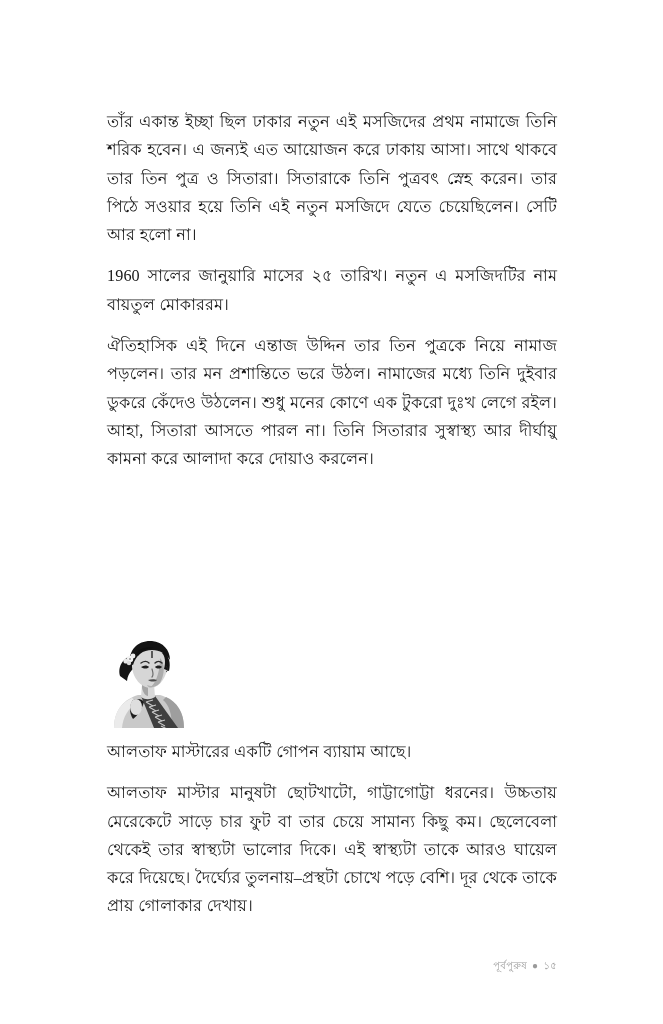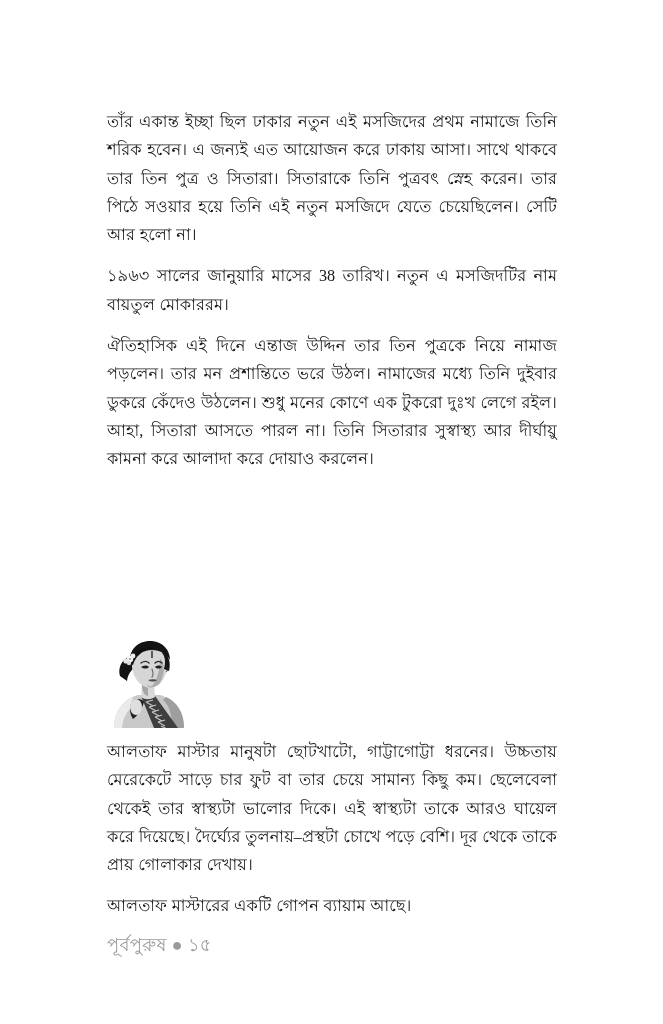--- a/index.html
+++ b/index.html
@@ -51,41 +51,42 @@
     position: absolute;
     left: 107px;
     top: 738px;
     width: 450px;
   }
 
   .footer {
     position: absolute;
     left: 107px;
     right: 0;
-    top: 936px;
+    top: 957px;
     width: 450px;
-    font-size: 18px;
+    text-align: right;
+    font-size: 10px;
     line-height: 18px;
     color: #9a9a9a;
     letter-spacing: 0.3px;
   }
   .footer .dot {
     display: inline-block;
     margin: 0 5px;
     color: #9a9a9a;
   }
 </style>
 </head>
 <body>
 
 <div class="page">
 
   <div class="content">
     <p class="para">তাঁর একান্ত ইচ্ছা ছিল ঢাকার নতুন এই মসজিদের প্রথম নামাজে তিনি শরিক হবেন। এ জন্যই এত আয়োজন করে ঢাকায় আসা। সাথে থাকবে তার তিন পুত্র ও সিতারা। সিতারাকে তিনি পুত্রবৎ স্নেহ করেন। তার পিঠে সওয়ার হয়ে তিনি এই নতুন মসজিদে যেতে চেয়েছিলেন। সেটি আর হলো না।</p>
-    <p class="para">১৯৬৩ সালের জানুয়ারি মাসের 38 তারিখ। নতুন এ মসজিদটির নাম বায়তুল মোকাররম।</p>
+    <p class="para">1960 সালের জানুয়ারি মাসের ২৫ তারিখ। নতুন এ মসজিদটির নাম বায়তুল মোকাররম।</p>
     <p class="para">ঐতিহাসিক এই দিনে এন্তাজ উদ্দিন তার তিন পুত্রকে নিয়ে নামাজ পড়লেন। তার মন প্রশান্তিতে ভরে উঠল। নামাজের মধ্যে তিনি দুইবার ডুকরে কেঁদেও উঠলেন। শুধু মনের কোণে এক টুকরো দুঃখ লেগে রইল। আহা, সিতারা আসতে পারল না। তিনি সিতারার সুস্বাস্থ্য আর দীর্ঘায়ু কামনা করে আলাদা করে দোয়াও করলেন।</p>
   </div>
 
   <div class="figure-block">
     <svg viewBox="0 0 80 92" xmlns="http://www.w3.org/2000/svg" role="img">
 
       <path d="M6 92 C6 73 17 63 30 59 L52 59 C65 63 76 73 76 92 Z" fill="#c9c9c9"></path>
 
       <path d="M6 92 C6 76 13 67 24 62 L30 66 C20 72 15 81 14 92 Z" fill="#ebebeb"></path>
 
@@ -144,21 +145,21 @@
         <circle cx="22" cy="23" r="1.1" fill="#9a9a9a"></circle>
       </g>
 
       <path d="M28 17 C32 12 40 10 46 12 C40 12 34 14 30 20 Z" fill="#0f0f0f"></path>
 
       <path d="M58 30 C60 32 60 35 58 36" stroke="#2a2a2a" stroke-width="1" fill="none"></path>
     </svg>
   </div>
 
   <div class="para-after-figure-wrap">
+    <p class="para">আলতাফ মাস্টারের একটি গোপন ব্যায়াম আছে।</p>
     <p class="para">আলতাফ মাস্টার মানুষটা ছোটখাটো, গাট্টাগোট্টা ধরনের। উচ্চতায় মেরেকেটে সাড়ে চার ফুট বা তার চেয়ে সামান্য কিছু কম। ছেলেবেলা থেকেই তার স্বাস্থ্যটা ভালোর দিকে। এই স্বাস্থ্যটা তাকে আরও ঘায়েল করে দিয়েছে। দৈর্ঘ্যের তুলনায়–প্রস্থটা চোখে পড়ে বেশি। দূর থেকে তাকে প্রায় গোলাকার দেখায়।</p>
-    <p class="para">আলতাফ মাস্টারের একটি গোপন ব্যায়াম আছে।</p>
   </div>
 
   <div class="footer">
     <span>পূর্বপুরুষ</span><span class="dot">●</span><span>১৫</span>
   </div>
 
 </div>
 
 </body></html>

